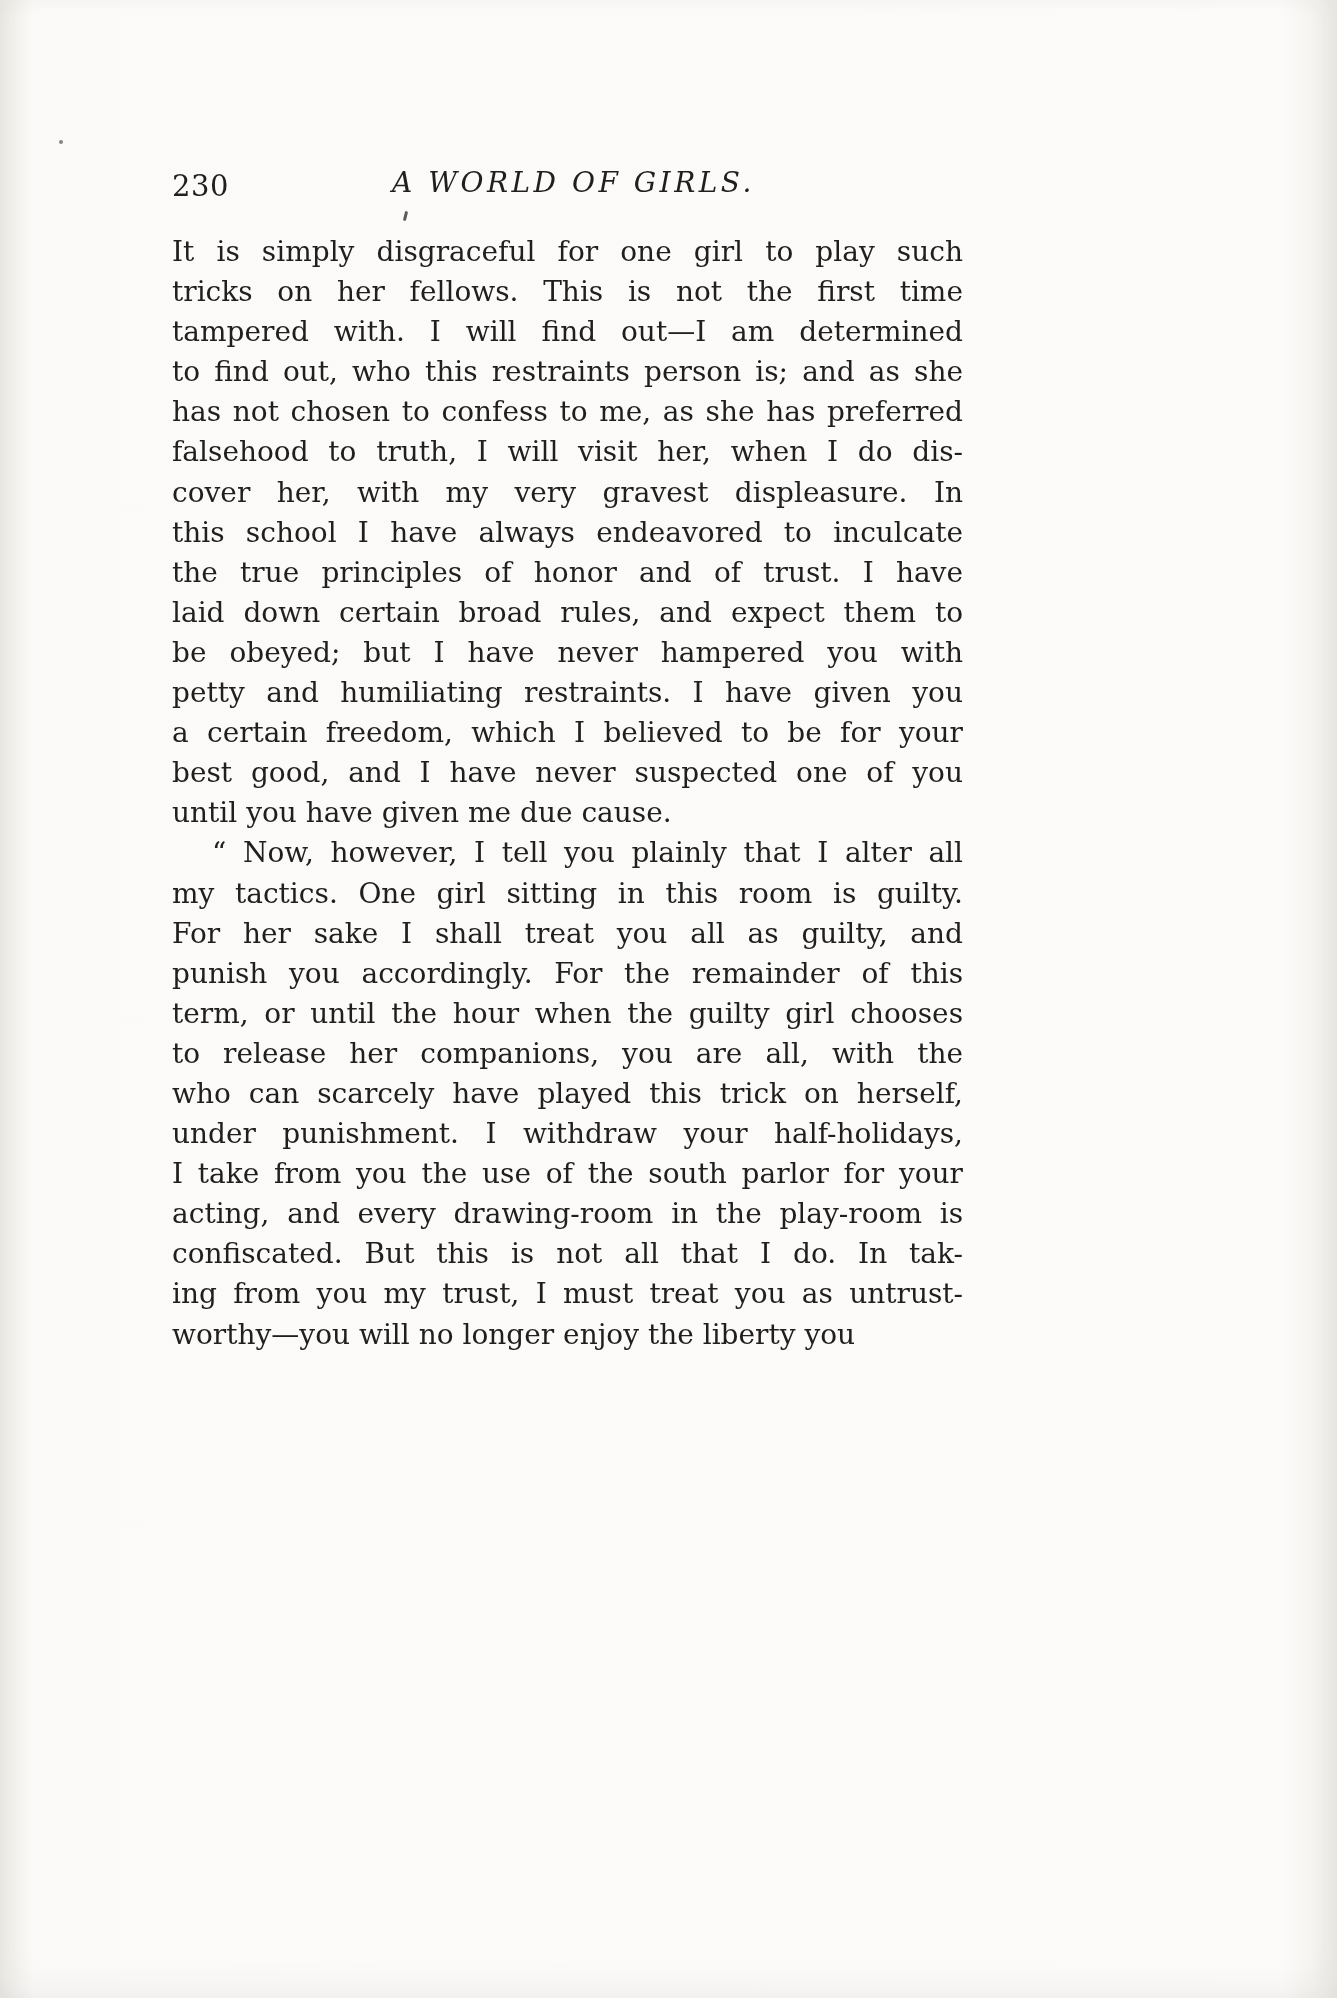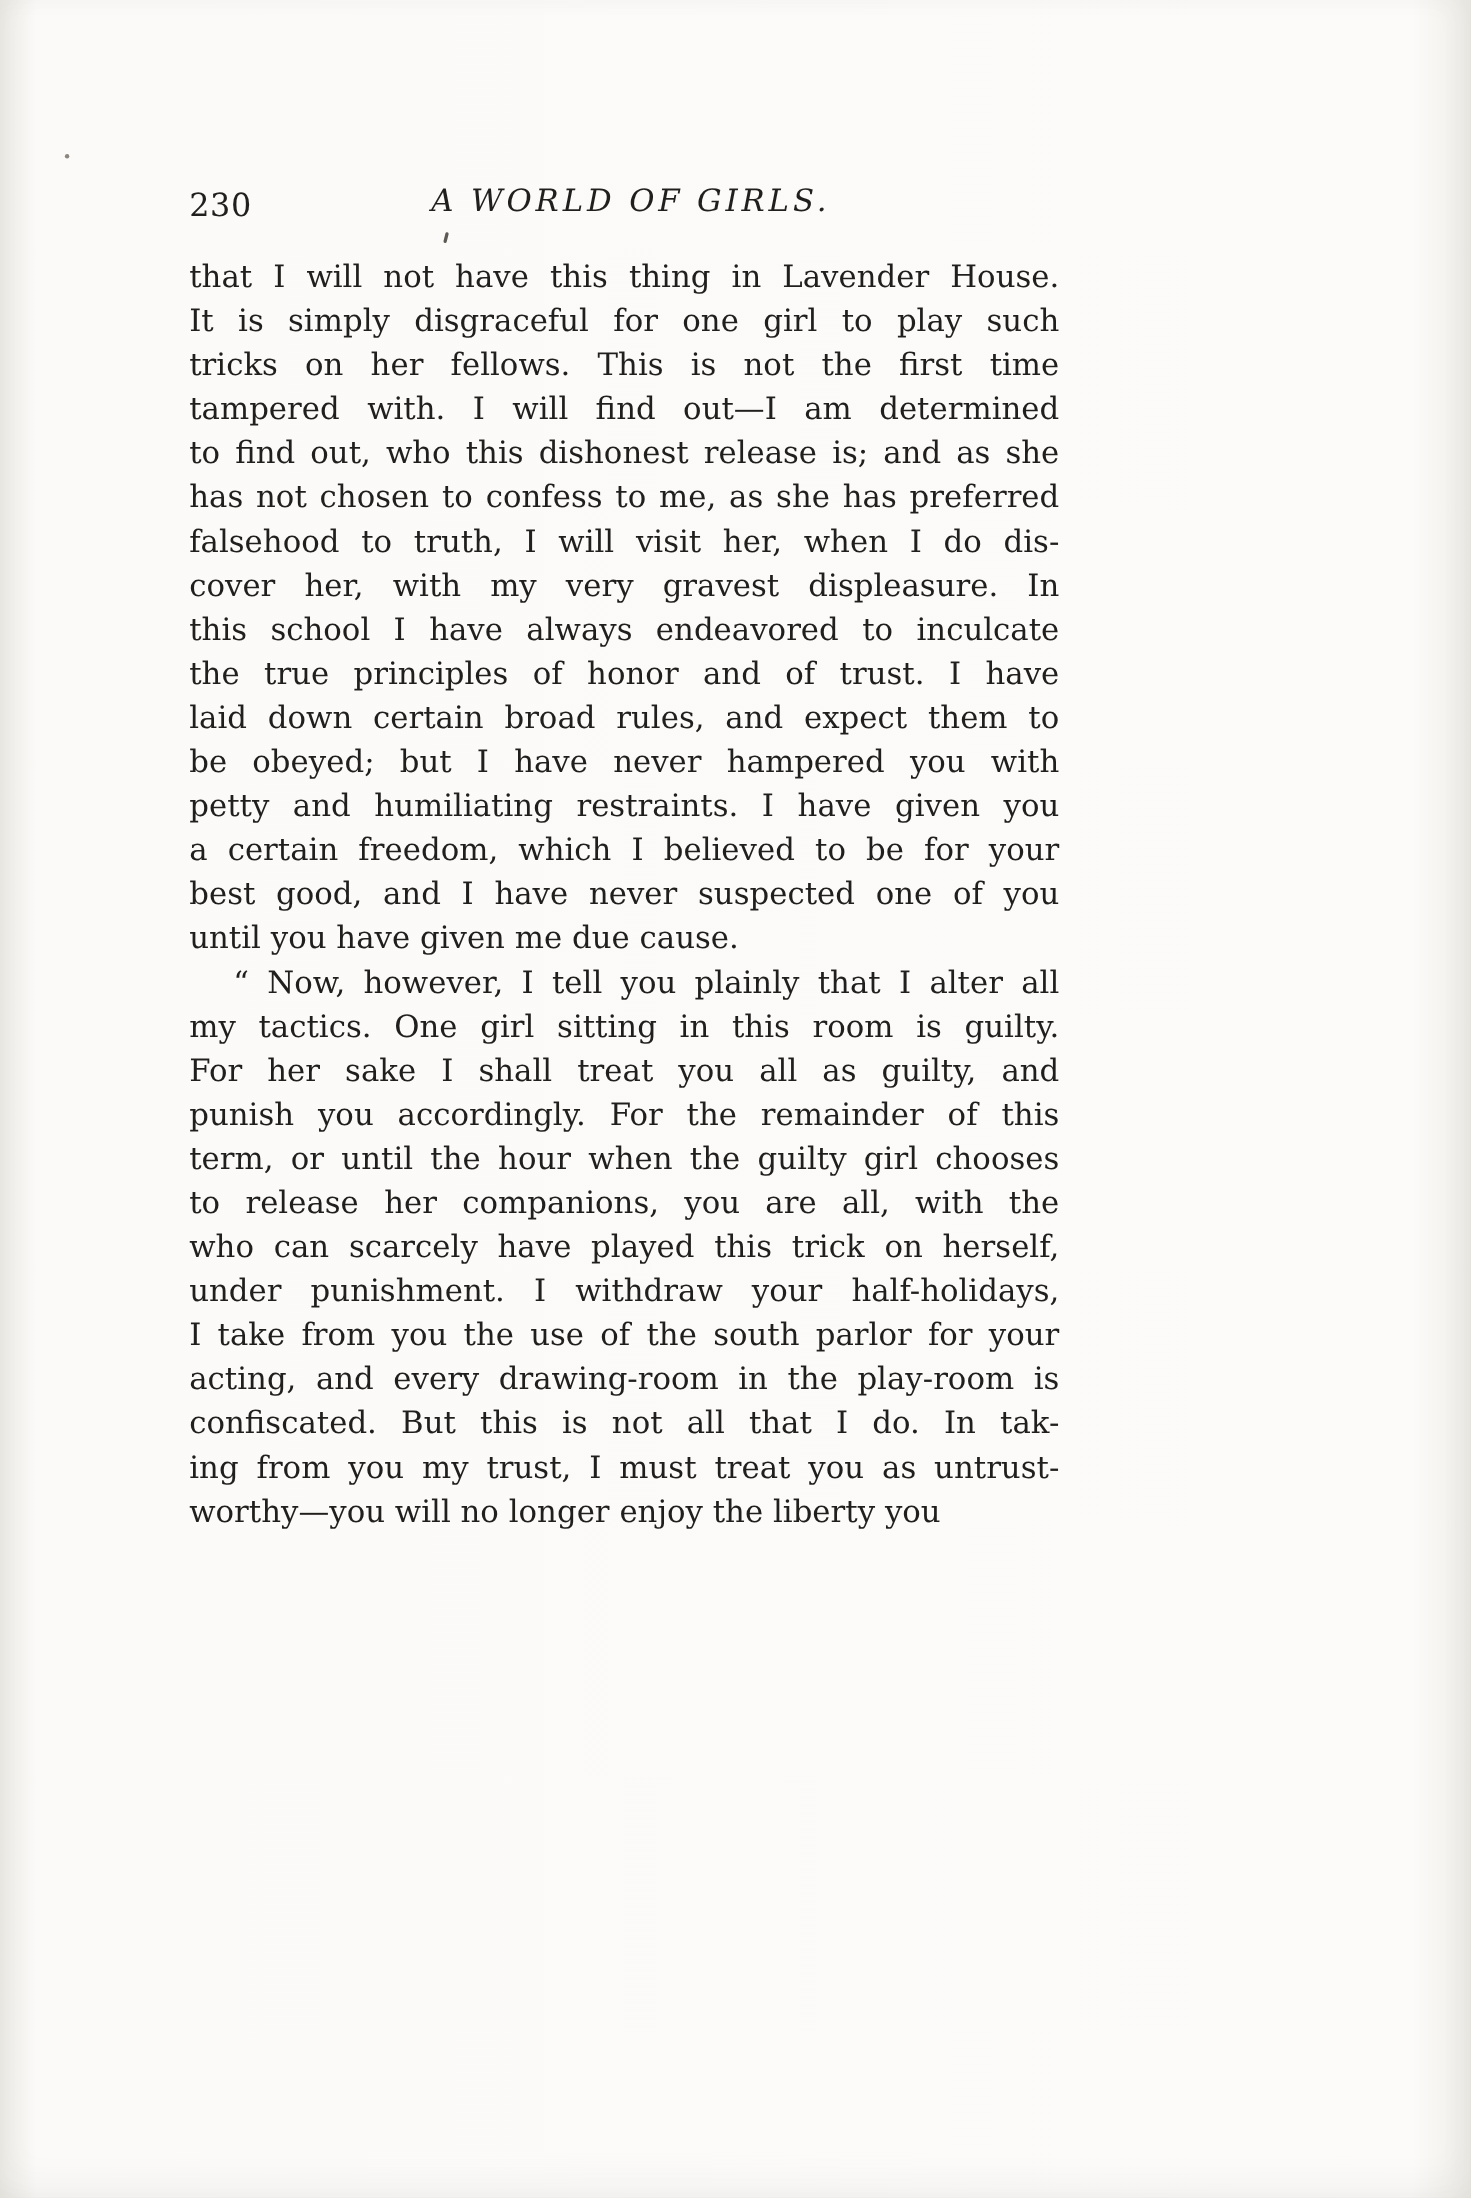--- a/index.html
+++ b/index.html
@@ -70,25 +70,24 @@
   <div class="speck s1"></div>
   <div class="speck s2"></div>
 
   <div class="header-row">
     <span class="page-number">230</span>
     <div class="running-title">A WORLD OF GIRLS.</div>
   </div>
 
   <div class="body-text">
       <div>
-        <div class="line">that I will not have this thing in Lavender House.</div>
         <div class="line">It is simply disgraceful for one girl to play such</div>
         <div class="line">tricks on her fellows.  This is not the first time</div>
         <div class="line">tampered with.  I will find out—I am determined</div>
-        <div class="line">to find out, who this dishonest release is; and as she</div>
+        <div class="line">to find out, who this restraints person is; and as she</div>
         <div class="line">has not chosen to confess to me, as she has preferred</div>
         <div class="line">falsehood to truth, I will visit her, when I do dis-</div>
         <div class="line">cover her, with my very gravest displeasure.  In</div>
         <div class="line">this school I have always endeavored to inculcate</div>
         <div class="line">the true principles of honor and of trust.  I have</div>
         <div class="line">laid down certain broad rules, and expect them to</div>
         <div class="line">be obeyed; but I have never hampered you with</div>
         <div class="line">petty and humiliating restraints.  I have given you</div>
         <div class="line">a certain freedom, which I believed to be for your</div>
         <div class="line">best good, and I have never suspected one of you</div>

